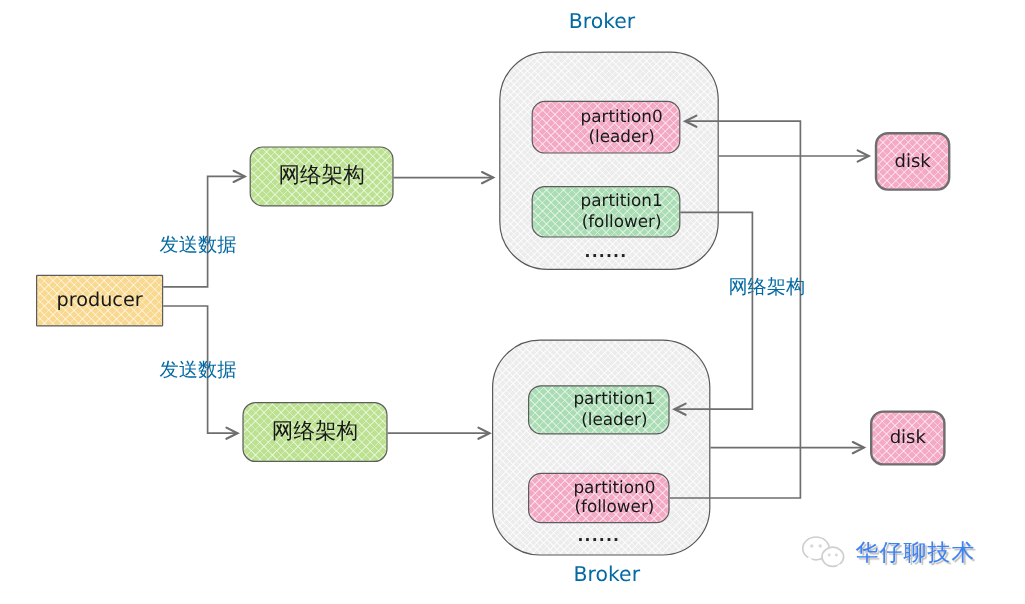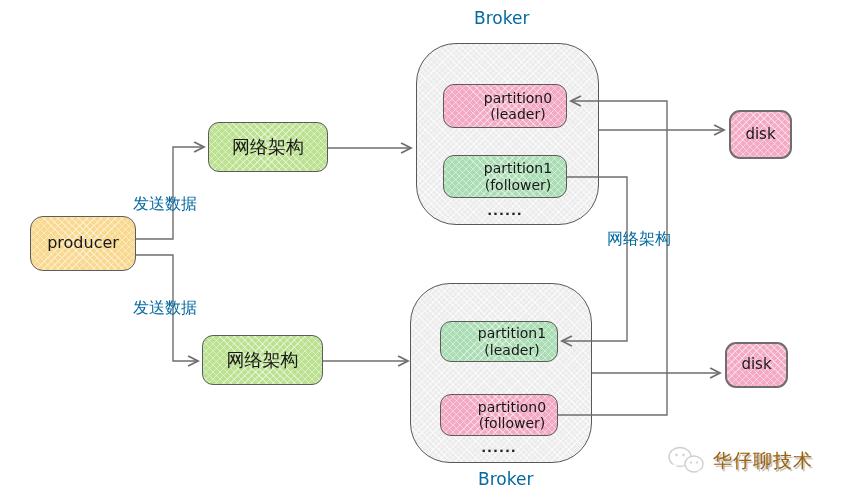--- a/index.html
+++ b/index.html
@@ -23,21 +23,21 @@
     color: #181818;
     text-align: center;
     line-height: 1.15;
   }
   
   .hatch {
     background-image:
       repeating-linear-gradient(45deg,  rgba(255,255,255,0.45) 0 1px, rgba(255,255,255,0) 1px 5px),
       repeating-linear-gradient(-45deg, rgba(255,255,255,0.45) 0 1px, rgba(255,255,255,0) 1px 5px);
   }
-  .producer   { left: 30px;  top: 216px; width: 106px; height: 55px; background-color: #f9d88f; font-size: 16px; border-radius: 13px; }
+  .producer   { left: 30px;  top: 229px; width: 106px; height: 43px; background-color: #f9d88f; font-size: 16px; border-radius: 1px; }
   .network-1  { left: 208px; top: 122px; width: 120px; height: 50px; background-color: #bce291; font-size: 18px; }
   .network-2  { left: 202px; top: 335px; width: 121px; height: 50px; background-color: #bce291; font-size: 18px; }
   .broker-box {
     position: absolute;
     border: 1.7px solid #585858;
     border-radius: 40px;
     background-color: #ececec;
     background-image:
       repeating-linear-gradient(45deg,  rgba(255,255,255,0.6) 0 1px, rgba(255,255,255,0) 1px 4px),
       repeating-linear-gradient(-45deg, rgba(255,255,255,0.6) 0 1px, rgba(255,255,255,0) 1px 4px);
@@ -75,21 +75,21 @@
   }
   .watermark {
     position: absolute;
     left: 666px; top: 443px;
     display: flex;
     align-items: center;
     gap: 5px;
   }
   .watermark-text {
     font-size: 19px;
-    color: #a16207;
+    color: #3b82f6;
     letter-spacing: 1px;
     text-shadow: 1.5px 1.5px 1px #b5b5b5, -0.5px -0.5px 0 #e8e8e8;
   }
 </style>
 </head>
 <body>
 
 <div id="canvas">
 
   <div class="box hatch producer">

